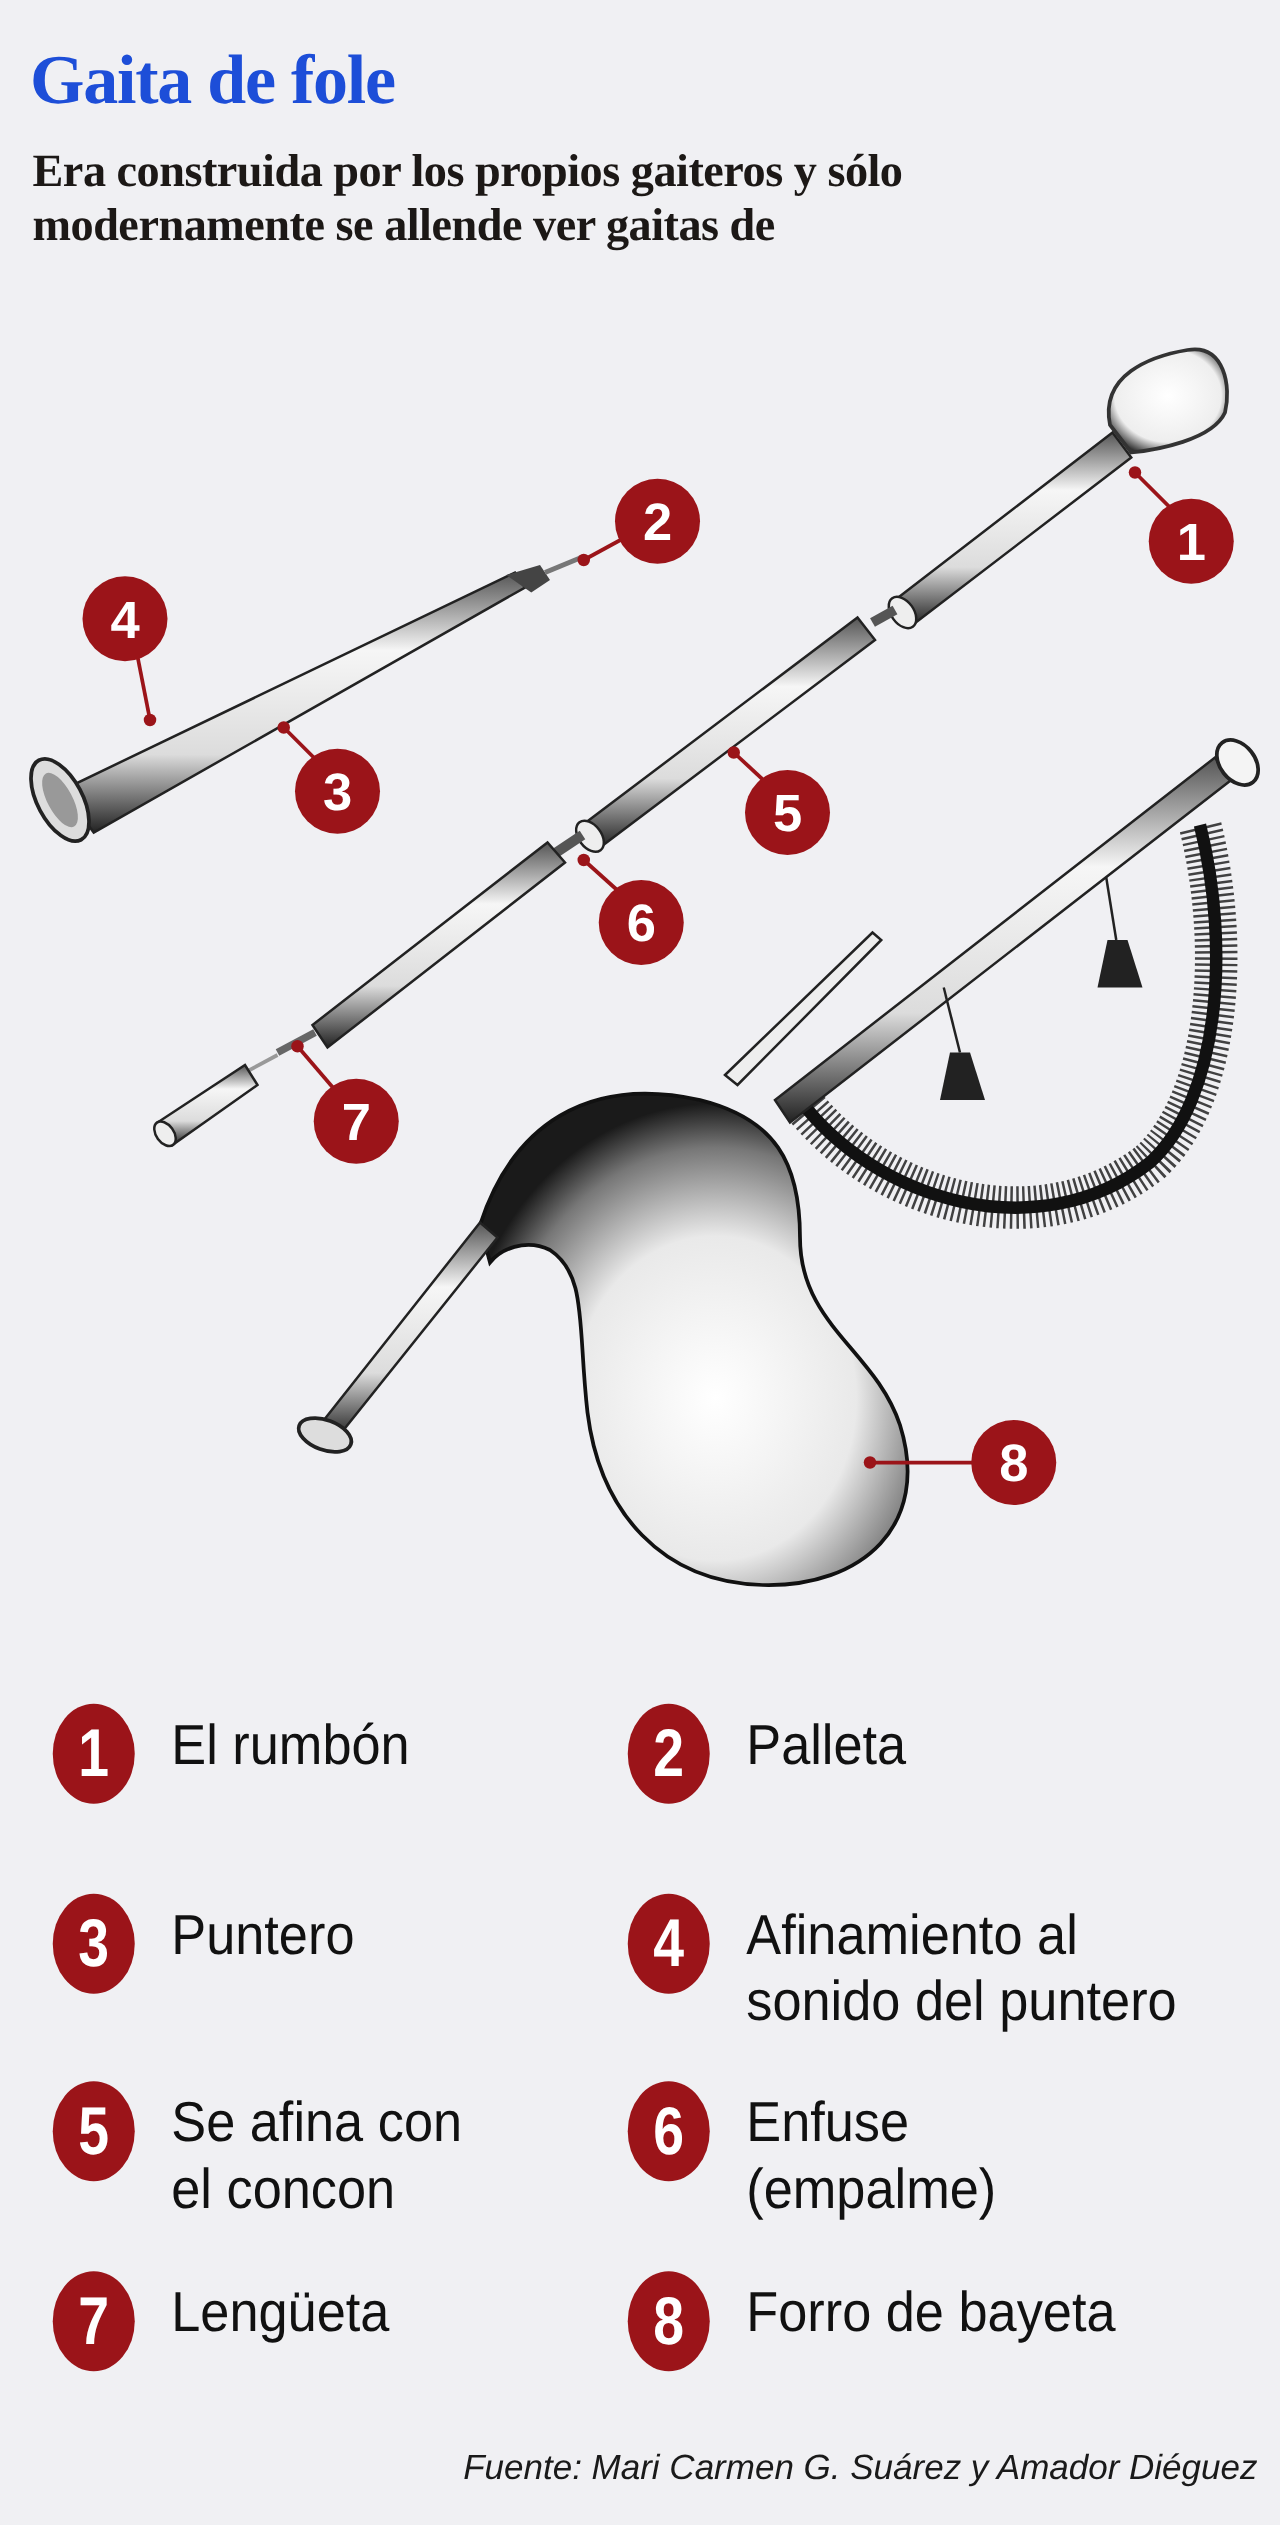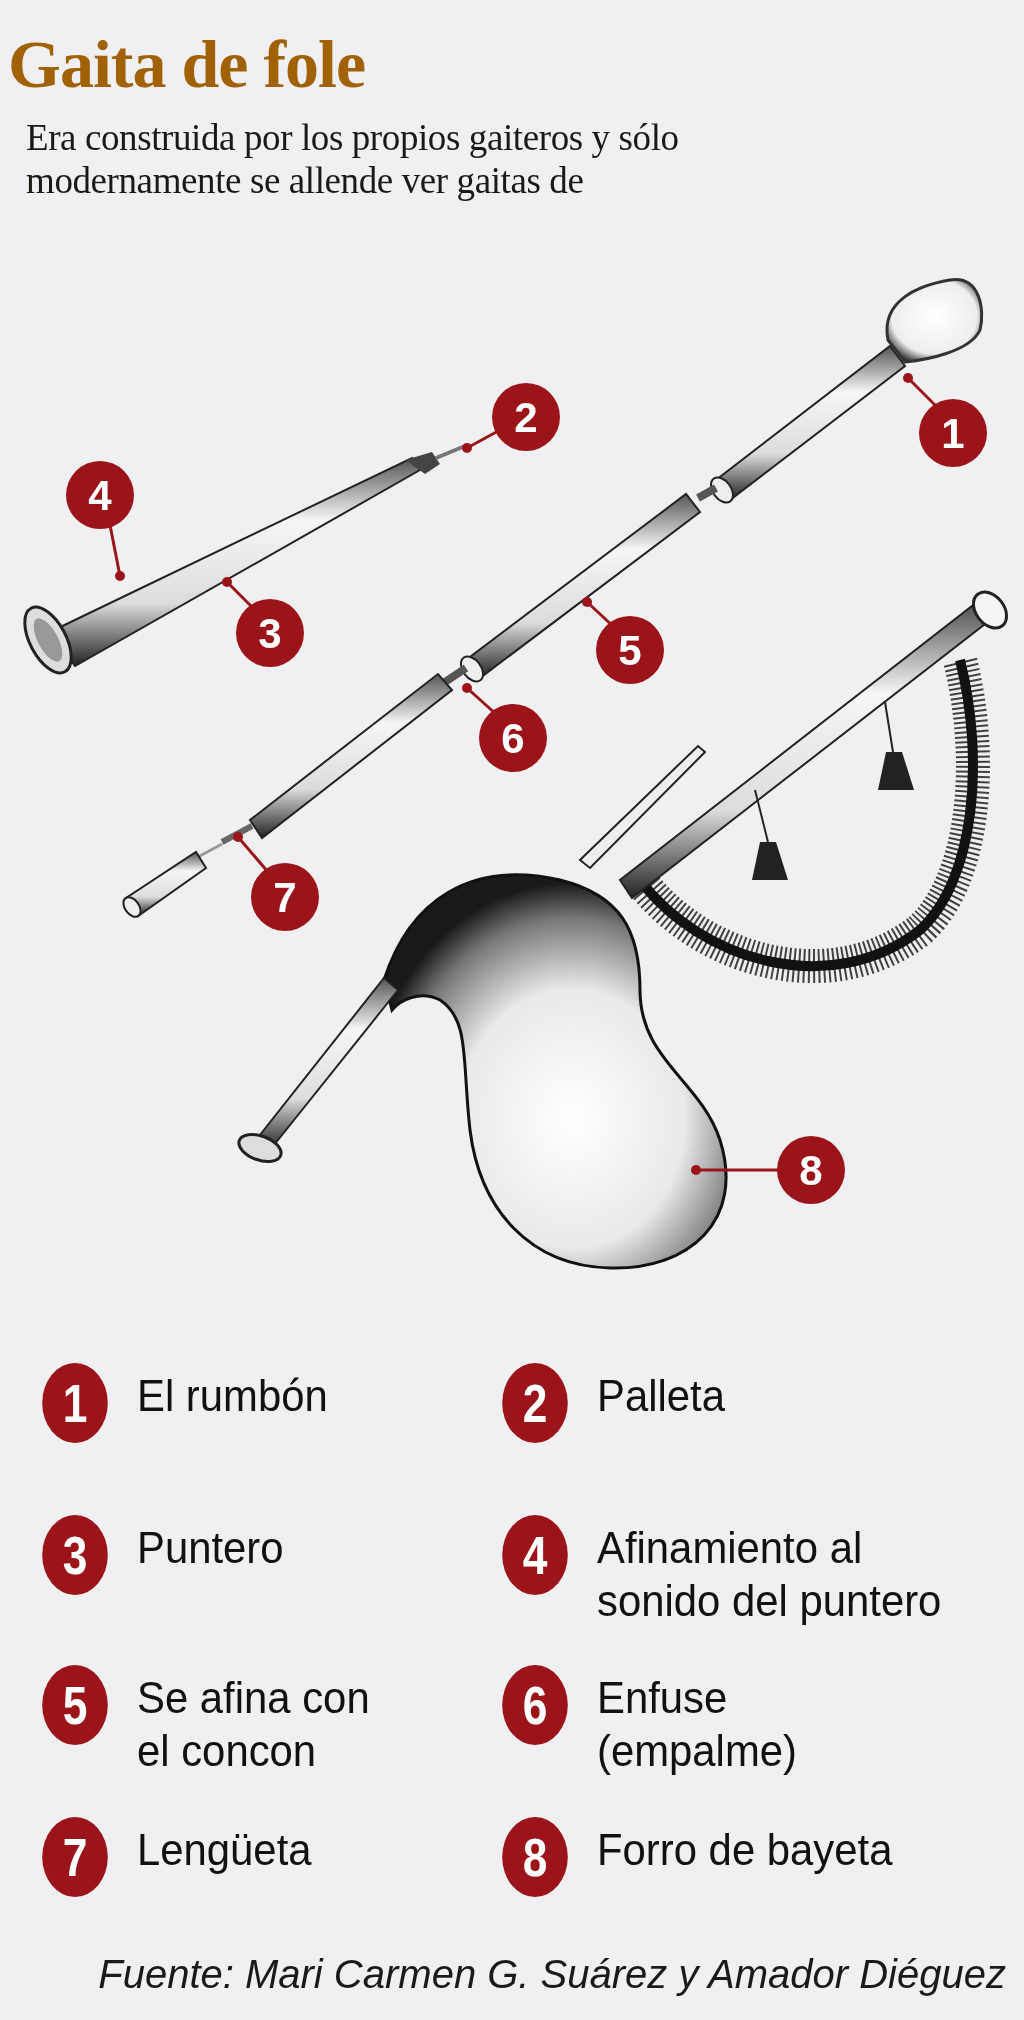--- a/index.html
+++ b/index.html
@@ -1,29 +1,29 @@
 <!DOCTYPE html>
 <html><head>
 <meta charset="utf-8">
 <style>
   html, body { margin: 0; padding: 0; }
   body {
     width: 1024px; height: 2020px; position: relative; overflow: hidden;
     background: #f0f0f3; color: #1c1816;
   }
   .title {
-    position: absolute; left: 8px; top: 16px; margin: 0;
+    position: absolute; left: 24px; top: 16px; margin: 0;
     font-family: "Liberation Serif", "DejaVu Serif", serif;
-    font-weight: bold; font-size: 68px; line-height: 96px; letter-spacing: -1px;
-    color: #a16207;
+    font-weight: bold; font-size: 56px; line-height: 96px; letter-spacing: -1px;
+    color: #1d4ed8;
   }
   .subtitle {
     position: absolute; left: 26px; top: 116px; width: 960px; margin: 0;
     font-family: "Liberation Serif", "DejaVu Serif", serif;
-    font-weight: normal; font-size: 37px; line-height: 43px; letter-spacing: -0.4px;
+    font-weight: bold; font-size: 37px; line-height: 43px; letter-spacing: -0.4px;
     color: #1c1816;
   }
   .subtitle span { display: block; white-space: nowrap; }
   .illustration { position: absolute; left: 0; top: 260px; width: 1024px; height: 1040px; }
   .callout-num {
     font-family: "Liberation Sans", "DejaVu Sans", sans-serif;
     font-weight: bold; font-size: 42px; fill: #ffffff;
   }
   .legend { position: absolute; left: 0; top: 0; width: 1024px; height: 2020px; pointer-events: none; }
   .legend-item { position: absolute; display: flex; align-items: flex-start; pointer-events: auto; }
@@ -36,21 +36,21 @@
   .legend-text {
     margin-left: 22px; margin-top: 6px;
     font-family: "Liberation Sans", "DejaVu Sans", sans-serif;
     font-size: 45px; line-height: 53px; color: #111;
     transform: scaleX(0.93); transform-origin: left top; white-space: nowrap;
   }
   .legend-text span { display: block; }
   .footer {
     position: absolute; right: 18px; top: 1952px;
     font-family: "Liberation Sans", "DejaVu Sans", sans-serif; font-style: italic;
-    font-size: 40px; line-height: 44px; color: #1a1a1a; white-space: nowrap;
+    font-size: 28px; line-height: 44px; color: #1a1a1a; white-space: nowrap;
   }
 </style>
 </head>
 <body>
 
 <h1 class="title">Gaita de fole</h1>
 <div class="subtitle">
   <span>Era construida por los propios gaiteros y sólo</span>
   <span>modernamente se allende ver gaitas de</span>
 </div>

